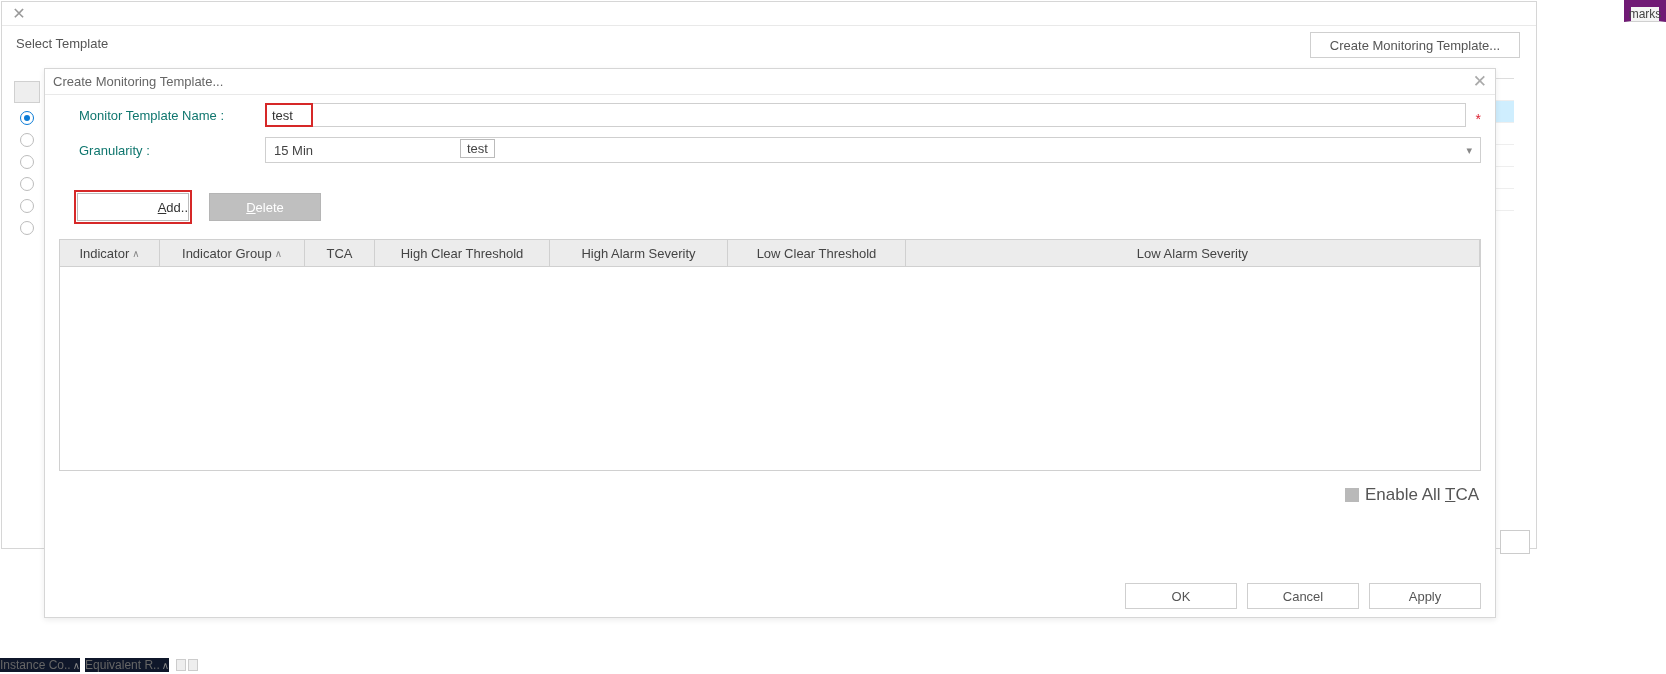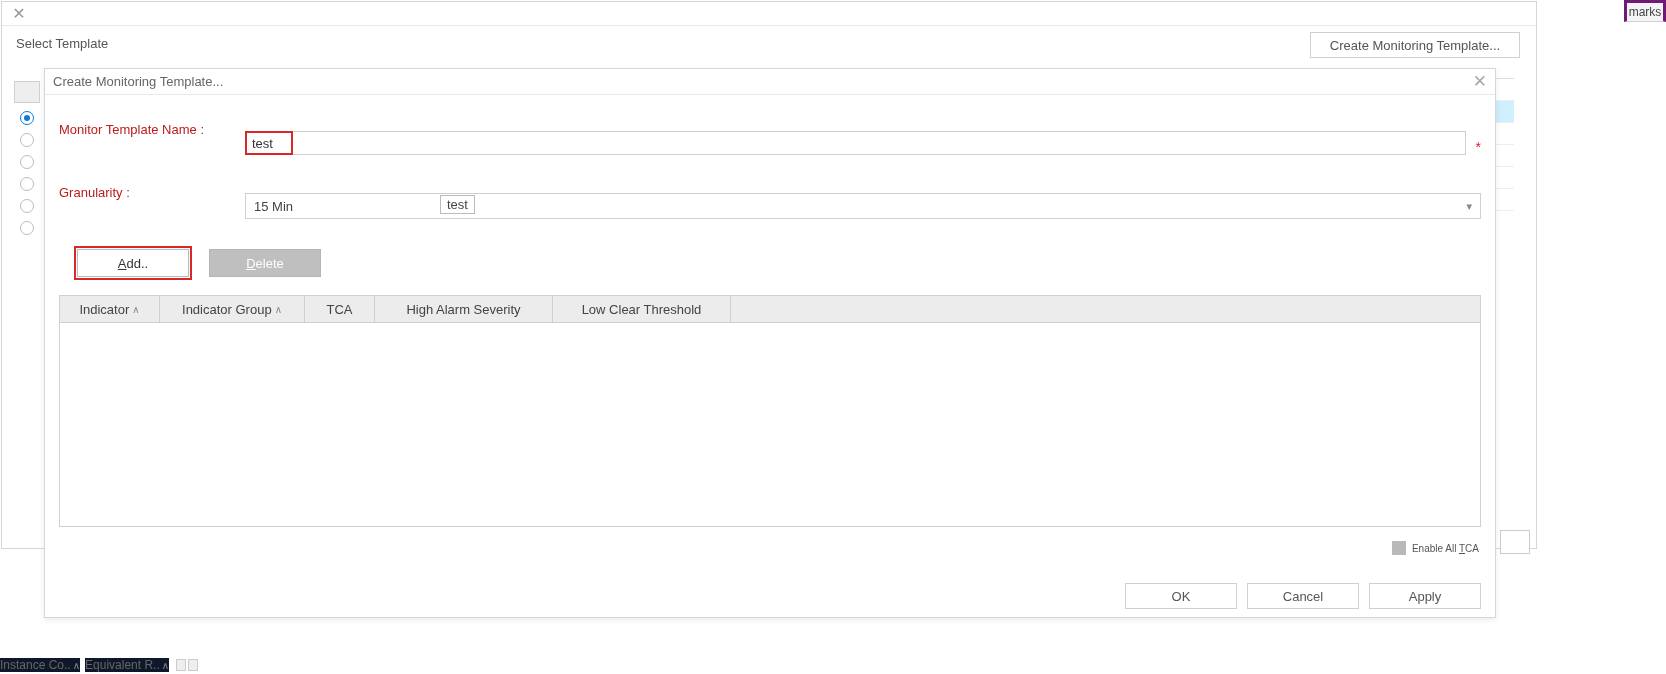--- a/index.html
+++ b/index.html
@@ -13,21 +13,21 @@
     color: #555;
   }
 
   
   .tab-remnant {
     position: absolute;
     right: 0;
     top: 0;
     width: 42px;
     height: 22px;
-    border: 3px solid #701a75;
+    border: 7px solid #701a75;
     border-bottom: 1px solid #d0d0d0;
     background: #f4f4f4;
     display: flex;
     align-items: center;
     justify-content: center;
     font-size: 12px;
     color: #444;
   }
 
   
@@ -146,22 +146,22 @@
     font-size:13px; color:#666;
     display:flex; justify-content:space-between; align-items:center;
     border-bottom:1px solid #e9e9e9;
   }
   .dialog-close { color:#aaa; font-size:17px; line-height:1; }
 
   .form-row {
     display:flex; align-items:center;
     padding: 8px 14px 2px 14px;
   }
-  .form-row .lbl { width: 186px; font-size:13px; color:#b91c1c; }
-  .form-row .ctl { flex:1; display:flex; align-items:flex-end; gap:6px; position:relative;margin-top:28px; }
+  .form-row .lbl { width: 186px; font-size:13px; color:#0f766e;margin-left:20px; }
+  .form-row .ctl { flex:1; display:flex; align-items:flex-end; gap:6px; position:relative; }
 
   .text-input {
     flex:1; height:24px; border:1px solid #cfcfcf;
     font-size:13px; color:#333; padding:0 6px; background:#fff;
   }
   .name-highlight {
     position:absolute; left:0; top:0; height:24px; width:48px;
     border:2px solid #d62828; pointer-events:none;
   }
   .req-mark { color:#d23; font-size:14px; margin-left:4px; }
@@ -177,21 +177,21 @@
     position:absolute; left:194px; top:1px;
     border:1px solid #bbb; background:#fff; padding:1px 6px;
     font-size:13px; color:#444;
   }
 
   .btn-row { display:flex; gap:20px; padding: 28px 14px 10px 32px; }
   .btn { height:28px; min-width:112px; display:flex; align-items:center; justify-content:center;
          font-size:13px; }
   .btn-add {
     border:1px solid #bbb; background:#fff; color:#333;
-    outline:2px solid #d62828; outline-offset:1px;
+    outline:2px solid #d62828; outline-offset:1px;justify-content:flex-end;
   }
   .btn-add .ul { text-decoration:underline; }
   .btn-delete {
     border:1px solid #b5b5b5; background:#bfbfbf; color:#fff;
   }
   .btn-delete .ul { text-decoration:underline; }
 
   .grid {
     margin: 8px 14px 8px 14px;
     border:1px solid #d0d0d0;
@@ -208,21 +208,21 @@
   }
   .gh0{width:100px;} .gh1{width:145px;} .gh2{width:70px;}
   .gh3{width:195px;} .gh4{width:175px;} .gh5{width:178px;}
   .gh6{width:178px;} .gh7{width:178px;} .gh8{flex:1; border-right:none;}
   .grid-body { height: calc(100% - 26px); }
 
   .sort-caret-s { font-size:10px; color:#888; margin-left:3px; }
 
   .enable-all {
     display:flex; align-items:center; justify-content:flex-end;
-    gap:6px; padding: 6px 16px 0 0; font-size:10px; color:#555;
+    gap:6px; padding: 6px 16px 0 0; font-size:17px; color:#555;
   }
   .enable-all .cbox { width:14px; height:14px; background:#b9b9b9; display:inline-block; }
   .enable-all .ul { text-decoration: underline; }
 
   .footer {
     position:absolute; right:14px; bottom:8px;
     display:flex; gap:10px;
   }
   .footer .fbtn {
     height:26px; width:112px;
@@ -329,25 +329,31 @@
         <span>Indicator</span>
         <span class="sort-caret-s">∧</span>
       </div>
       <div class="gh gh1">
         <span>Indicator Group</span>
         <span class="sort-caret-s">∧</span>
       </div>
       <div class="gh gh2">
           <span>TCA</span>
         </div>
+      <div class="gh gh4">
+          <span>High Clear Threshold</span>
+        </div>
       <div class="gh gh5">
           <span>High Alarm Severity</span>
         </div>
       <div class="gh gh7">
           <span>Low Clear Threshold</span>
+        </div>
+      <div class="gh gh8">
+          <span>Low Alarm Severity</span>
         </div>
     </div>
     <div class="grid-body"></div>
   </div>
 
   <div class="enable-all">
     <span class="cbox"></span>
     <span><span>Enable All </span><span class="ul">T</span><span>CA</span></span>
   </div>
 

